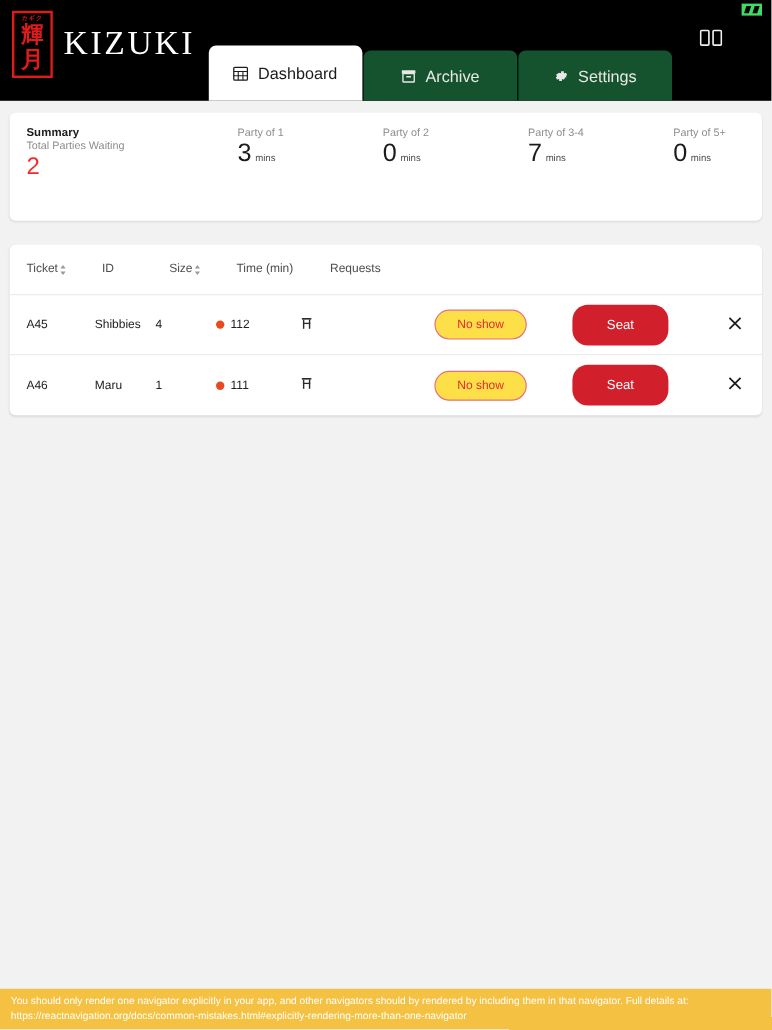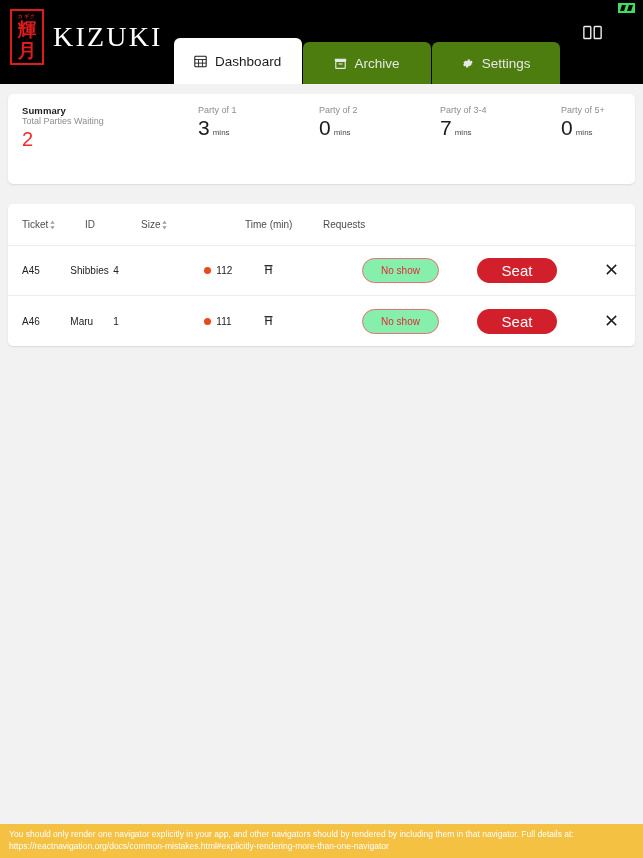--- a/index.html
+++ b/index.html
@@ -107,21 +107,21 @@
   .tab {
     height: 42px;
     min-width: 128px;
     border-radius: 6px 6px 0 0;
     display: flex;
     align-items: center;
     justify-content: center;
     gap: 8px;
     font-size: 13.5px;
     color: #e8e8e8;
-    background: #4d7c0f;
+    background: #14532d;
     margin-right: 1px;
     padding: 0 14px;
   }
   .tab.active {
     background: #ffffff;
     color: #1c1c1c;
     height: 46px;
   }
   .tab .ticon { display: flex; align-items: center; }
 
@@ -198,57 +198,57 @@
     height: 50px;
     border-bottom: 1px solid #ececec;
     padding: 0 14px;
     font-size: 10px;
     color: #222;
   }
   .trow:last-child { border-bottom: none; }
   .c-ticket { width: 63px; display: flex; align-items: center; gap: 1px; }
   .c-id     { width: 56px; }
   .c-size   { width: 56px; display: flex; align-items: center; gap: 1px; }
-  .c-time   { width: 78px; display: flex; align-items: center; gap: 5px; margin-left: 48px; }
+  .c-time   { width: 78px; display: flex; align-items: center; gap: 5px; }
   .c-req    { width: 100px; }
   .c-action { flex: 1; display: flex; align-items: center; }
   .sort-ico { display: inline-flex; flex-direction: column; line-height: 0; color: #9a9a9a; }
 
   .dot {
     width: 7px; height: 7px;
     border-radius: 50%;
     background: #e8491d;
     display: inline-block;
     flex: 0 0 auto;
   }
   .chair-ico { display: inline-flex; }
 
   .btn-noshow {
     width: 77px;
     height: 25px;
     border-radius: 13px;
     border: 1px solid #e8707a;
     color: #e12b36;
-    background: #86efac;
+    background: #fde047;
     font-size: 10px;
     display: flex;
     align-items: center;
     justify-content: center;
     font-family: "Liberation Sans", sans-serif;
     cursor: pointer;
     margin-left: 21px;
   }
   .btn-seat {
     width: 80px;
-    height: 25px;
+    height: 34px;
     border-radius: 13px;
     border: none;
     background: #d11f2b;
     color: #fff;
-    font-size: 15px;
+    font-size: 11px;
     display: flex;
     align-items: center;
     justify-content: center;
     font-family: "Liberation Sans", sans-serif;
     cursor: pointer;
     margin-left: 38px;
   }
   .btn-close {
     margin-left: 46px;
     width: 18px; height: 18px;

